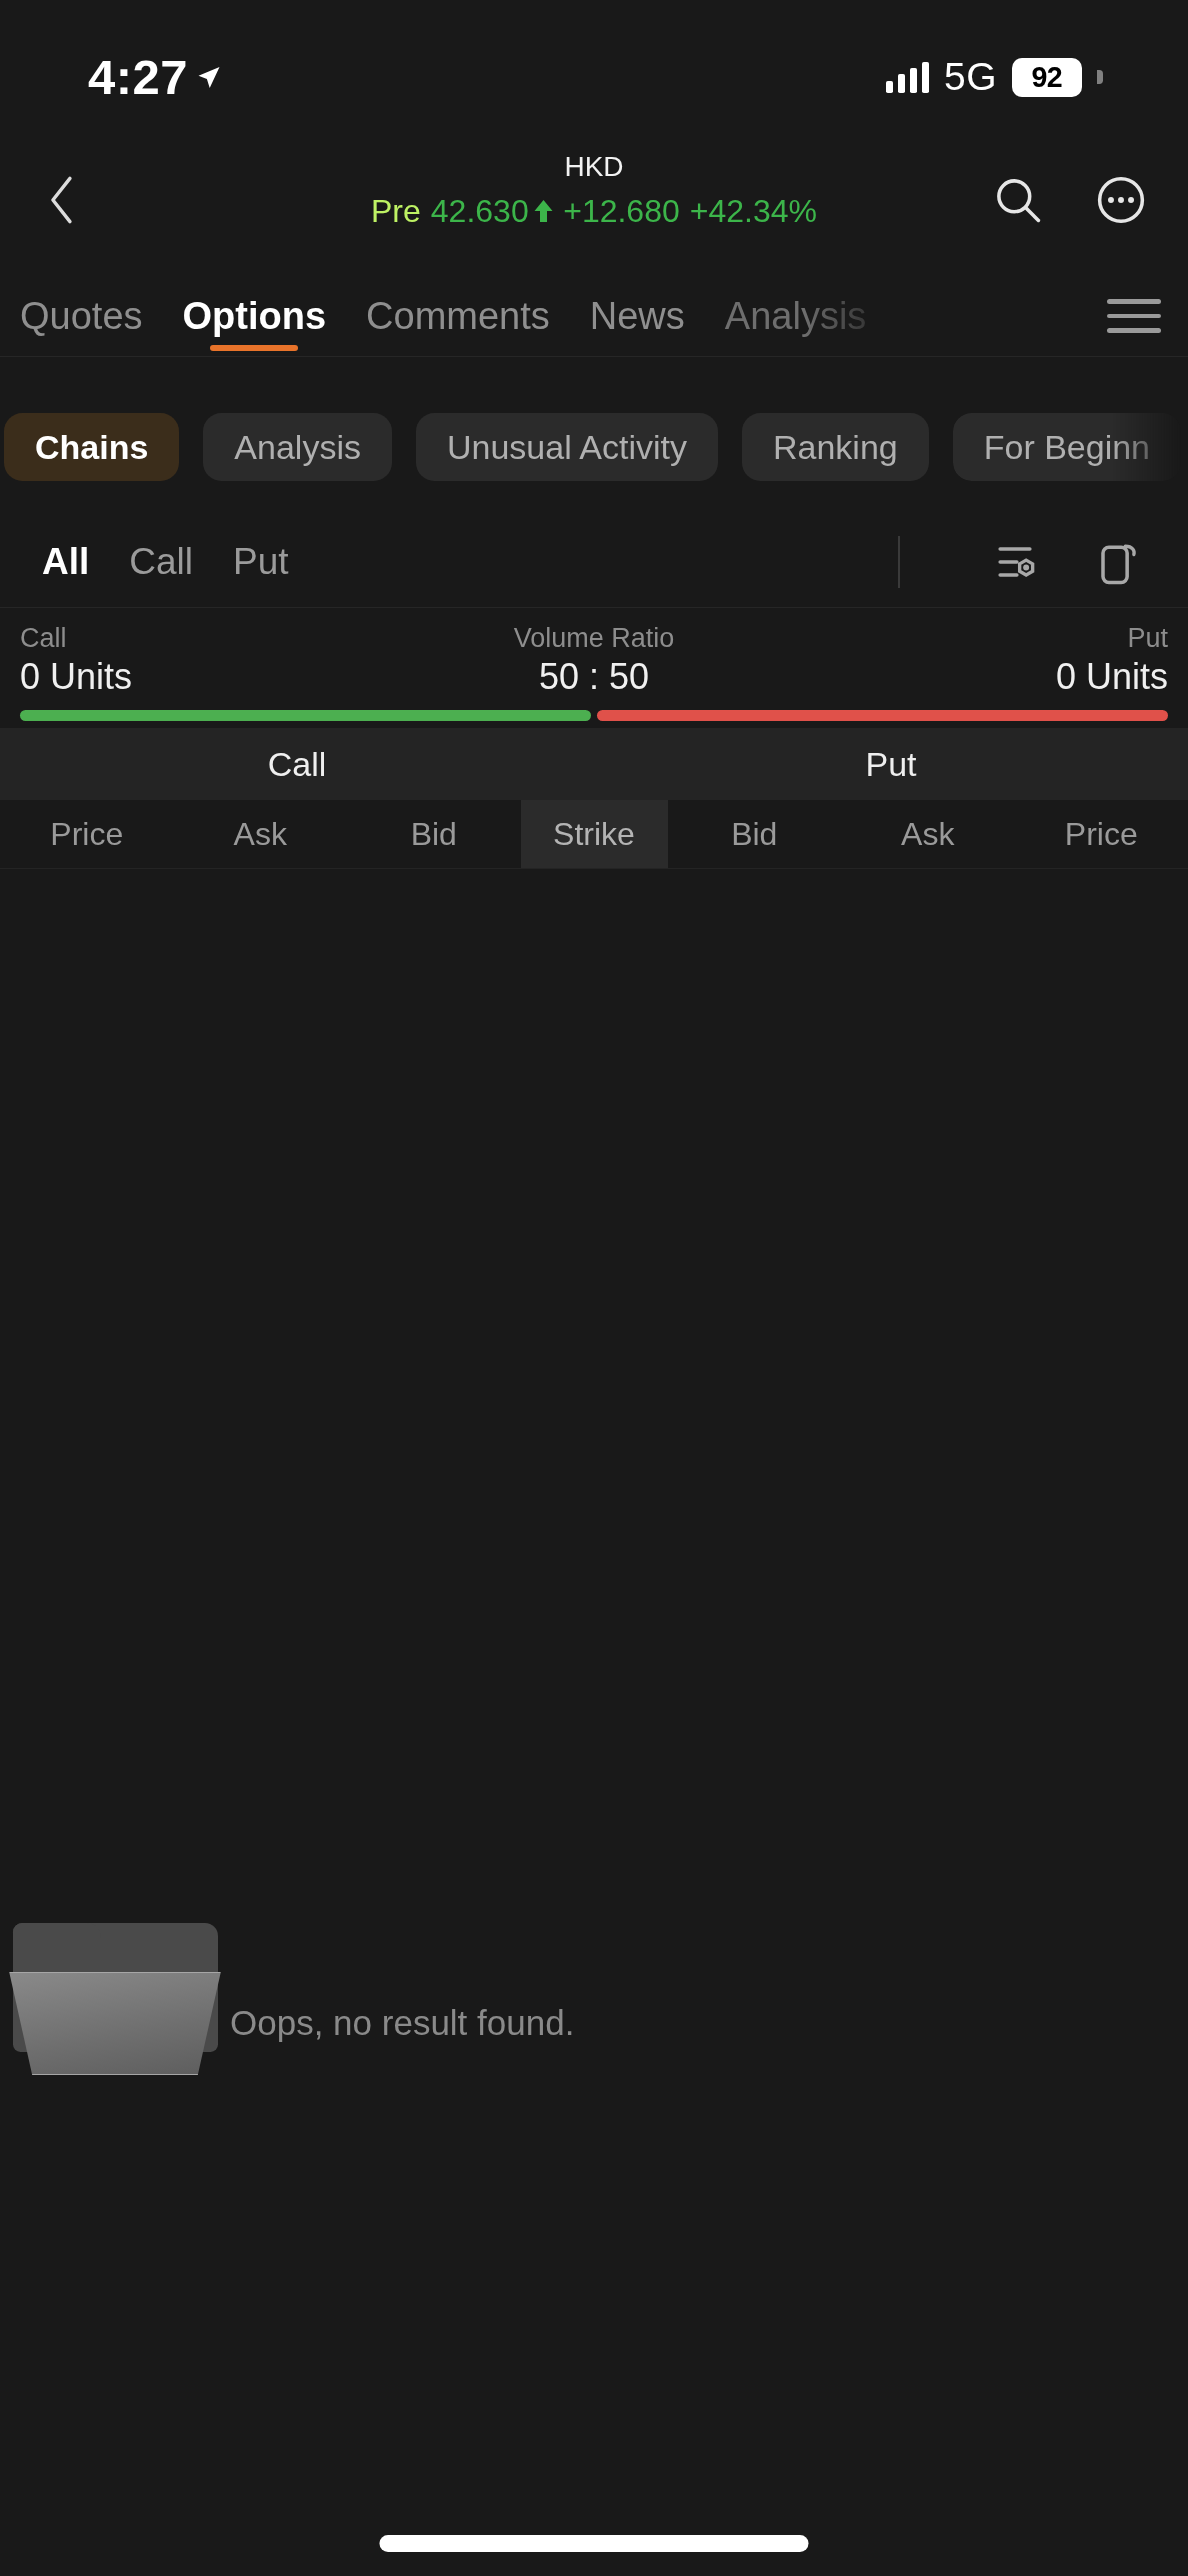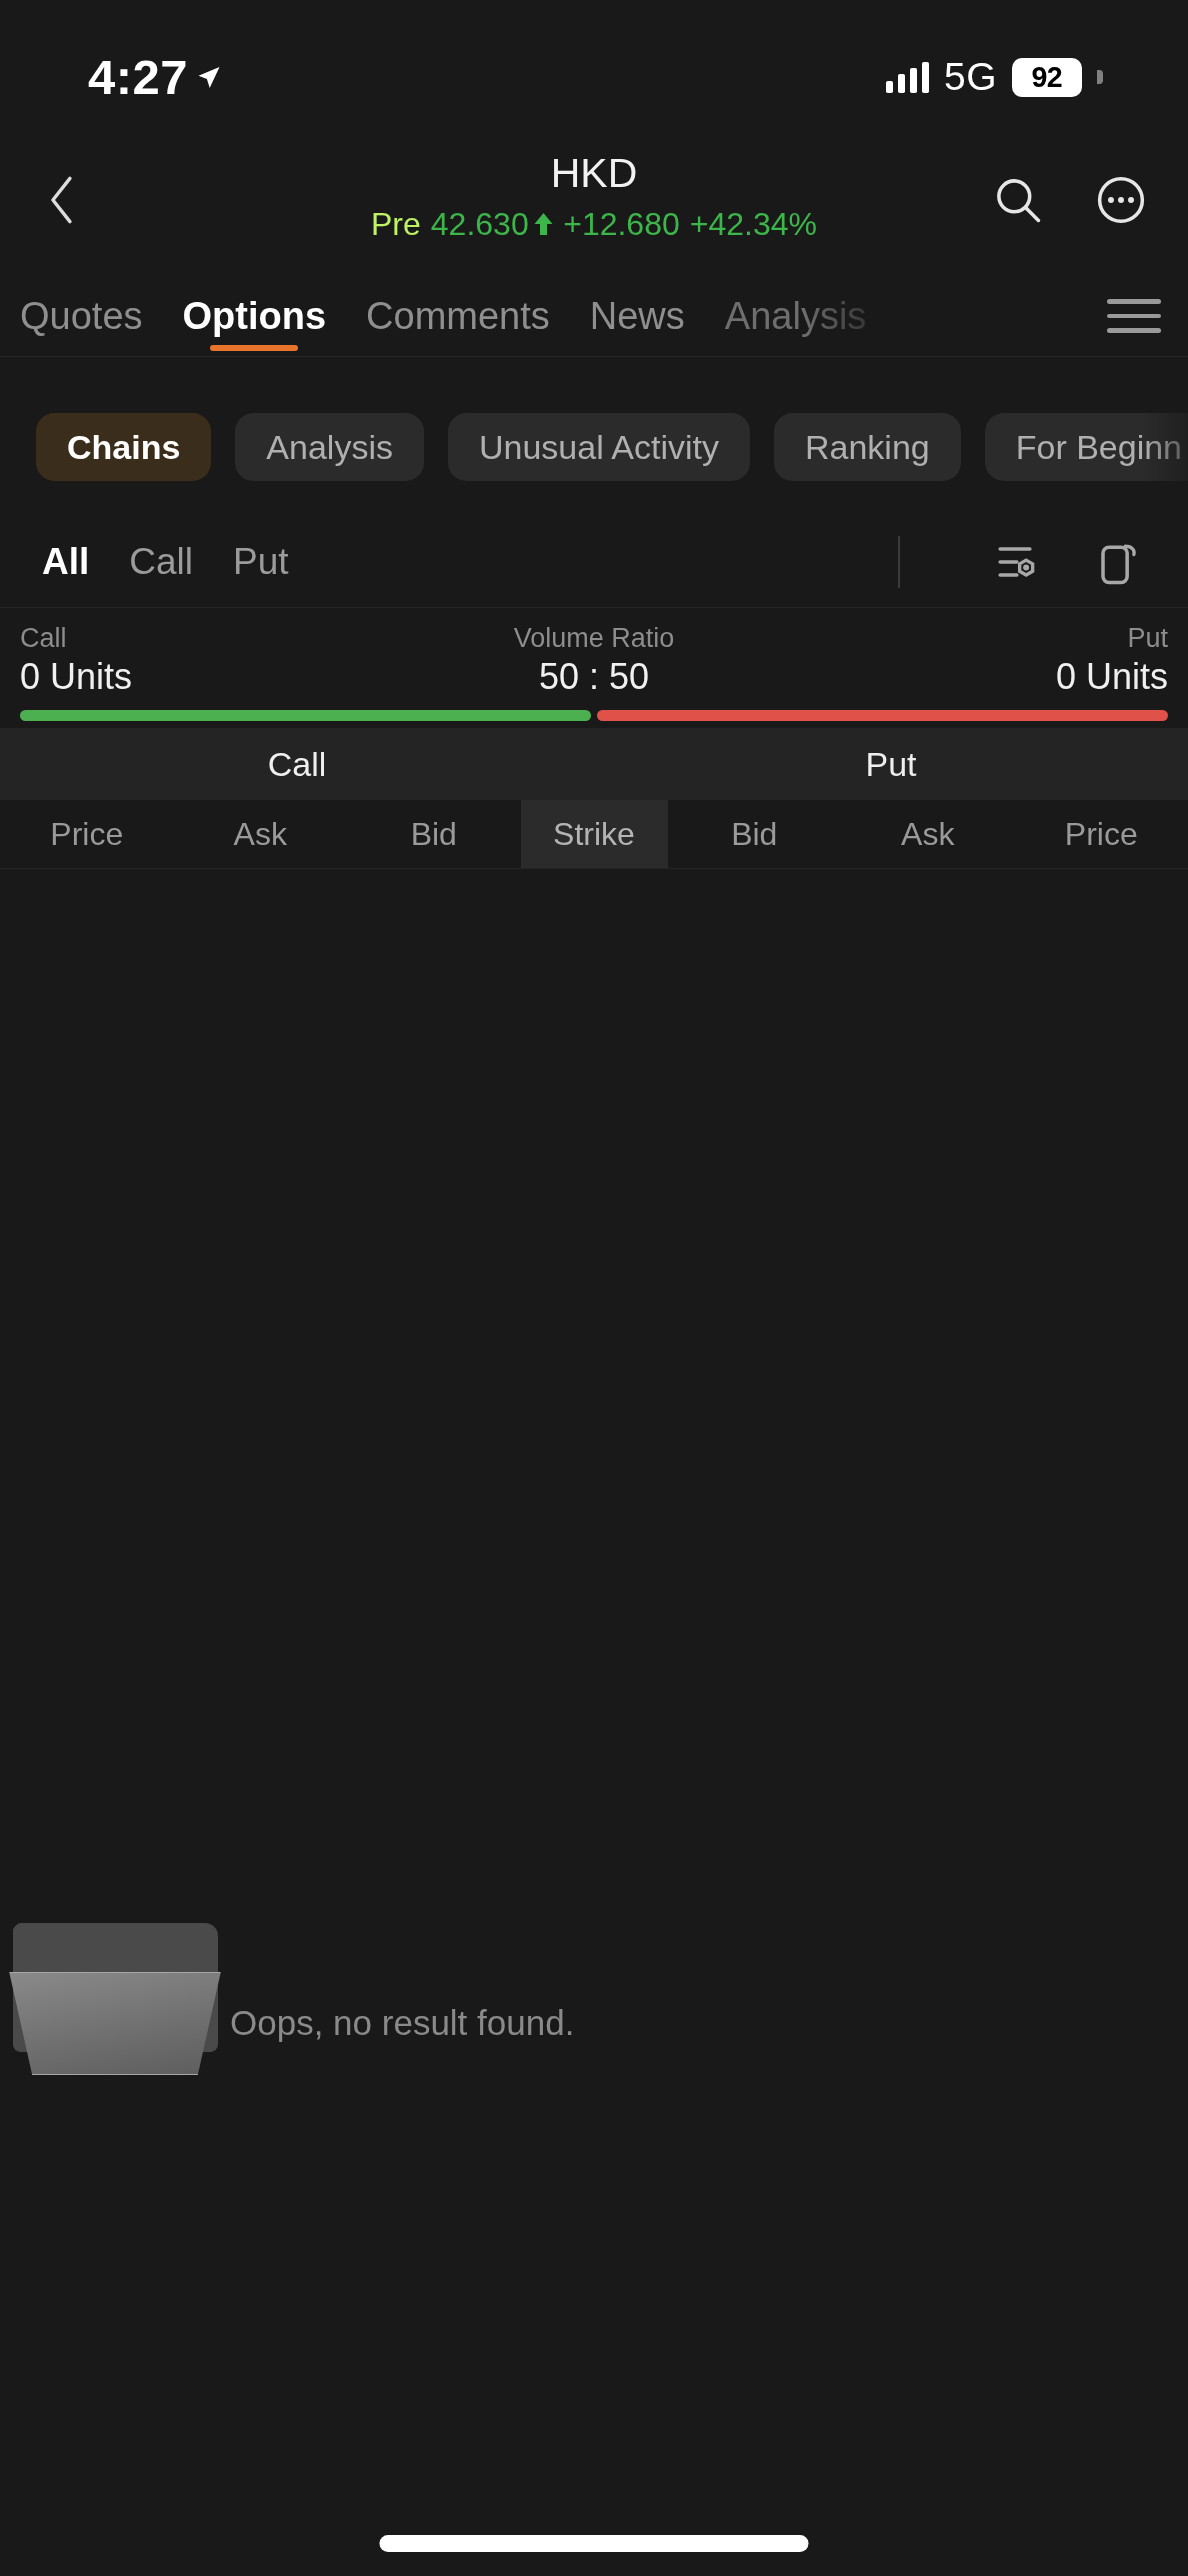--- a/index.html
+++ b/index.html
@@ -48,21 +48,21 @@
   }
   .back-btn {
     position:absolute; left:20px; top:20px;
     width:83px; height:83px; display:flex; align-items:center; justify-content:center;
   }
   .chev-left { width:28px; height:50px; }
   .title-block {
     position:absolute; left:50%; top:14.7px; transform:translateX(-50%);
     text-align:center; width:737px;
   }
-  .sym-title { font-size:41px; font-weight:400; color:#f2f2f2; line-height:1.0; }
+  .sym-title { font-size:28px; font-weight:400; color:#f2f2f2; line-height:1.0; }
   .price-row {
     margin-top:14.7px; display:flex; align-items:center; justify-content:center; gap:10px;
     font-size:32px; line-height:1;
   }
   .pre-label { color:#bef264; }
   .price-val { color:#3cb54a; }
   .up-arrow { width:20px; height:24px; margin-left:-5.5px; }
   .chg-val, .chgpct-val { color:#3cb54a; }
   .hdr-right { position:absolute; right:28px; top:22px; display:flex; align-items:center; gap:24px; }
   .icon-btn { width:79px; height:79px; display:flex; align-items:center; justify-content:center; }
@@ -85,21 +85,21 @@
   .mtab.fade { color:#6e6e6e; -webkit-mask-image:linear-gradient(90deg,#000 55%,rgba(0,0,0,.15) 100%); mask-image:linear-gradient(90deg,#000 55%,rgba(0,0,0,.15) 100%); }
   .hamburger {
     position:absolute; right:20px; top:50%; transform:translateY(-50%);
     width:68px; height:68px; display:flex; flex-direction:column; justify-content:center; gap:10px; padding:0 7.4px;
   }
   .hamburger span { display:block; height:4.6px; background:#9a9a9a; border-radius:2.8px; }
 
   
   .subtabs {
     position:absolute; top:387px; left:0; right:0; height:120px;
-    display:flex; align-items:center; gap:24px; padding-left:36px;
+    display:flex; align-items:center; gap:24px; padding-left:4px;
     overflow:hidden;
   }
   .chip {
     flex:0 0 auto; height:68px; padding:0 31px; border-radius:18.4px;
     background:#2b2b2b; color:#b0b0b0; font-size:34px;
     display:flex; align-items:center; justify-content:center; white-space:nowrap;
   }
   .chip.active { background:#3b2d1b; color:#fff; font-weight:700; }
   .chip.cut { -webkit-mask-image:linear-gradient(90deg,#000 70%,rgba(0,0,0,0) 100%); mask-image:linear-gradient(90deg,#000 70%,rgba(0,0,0,0) 100%); }
 

